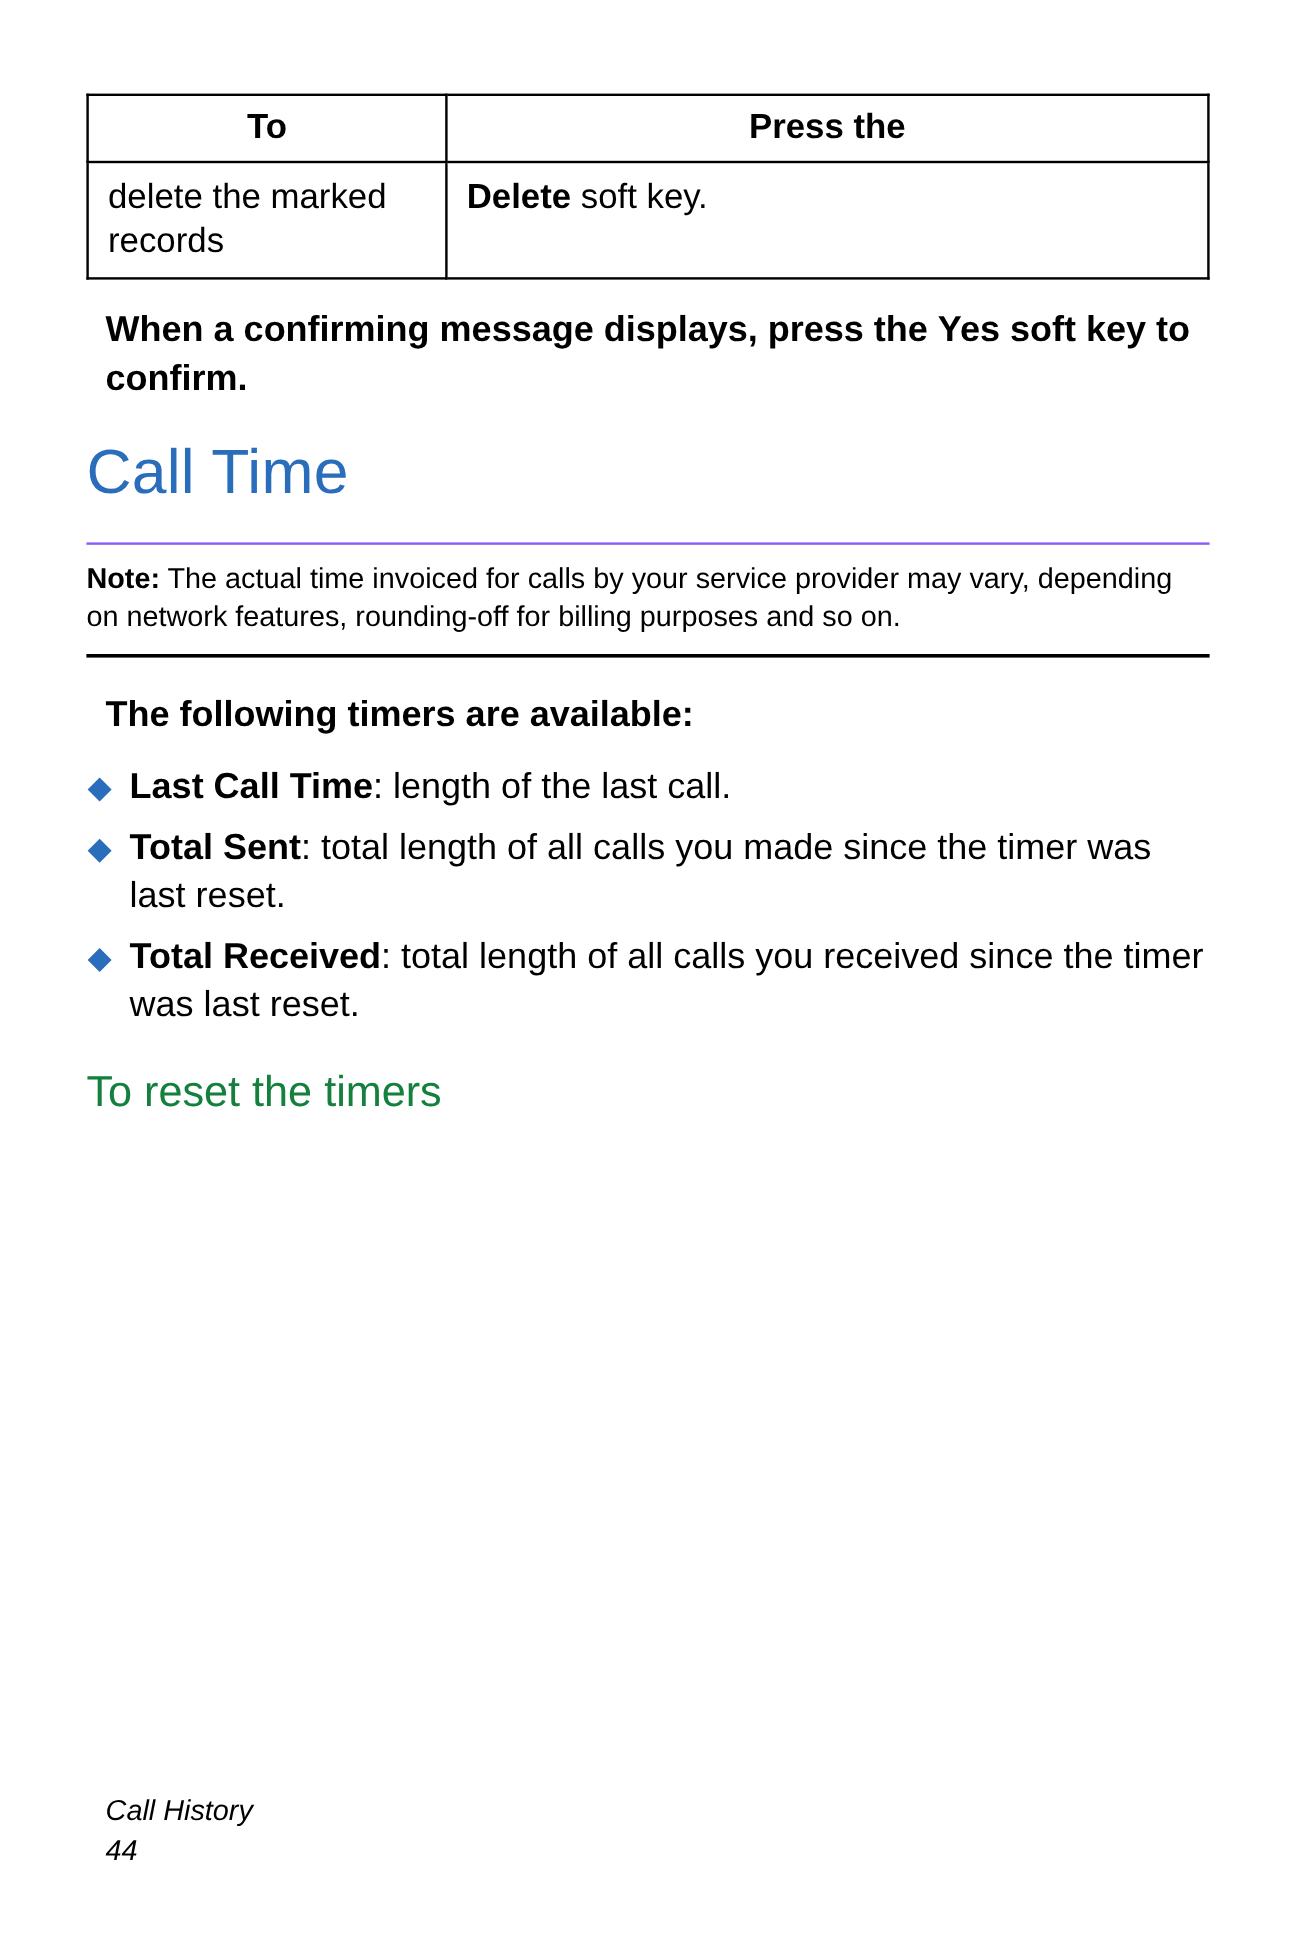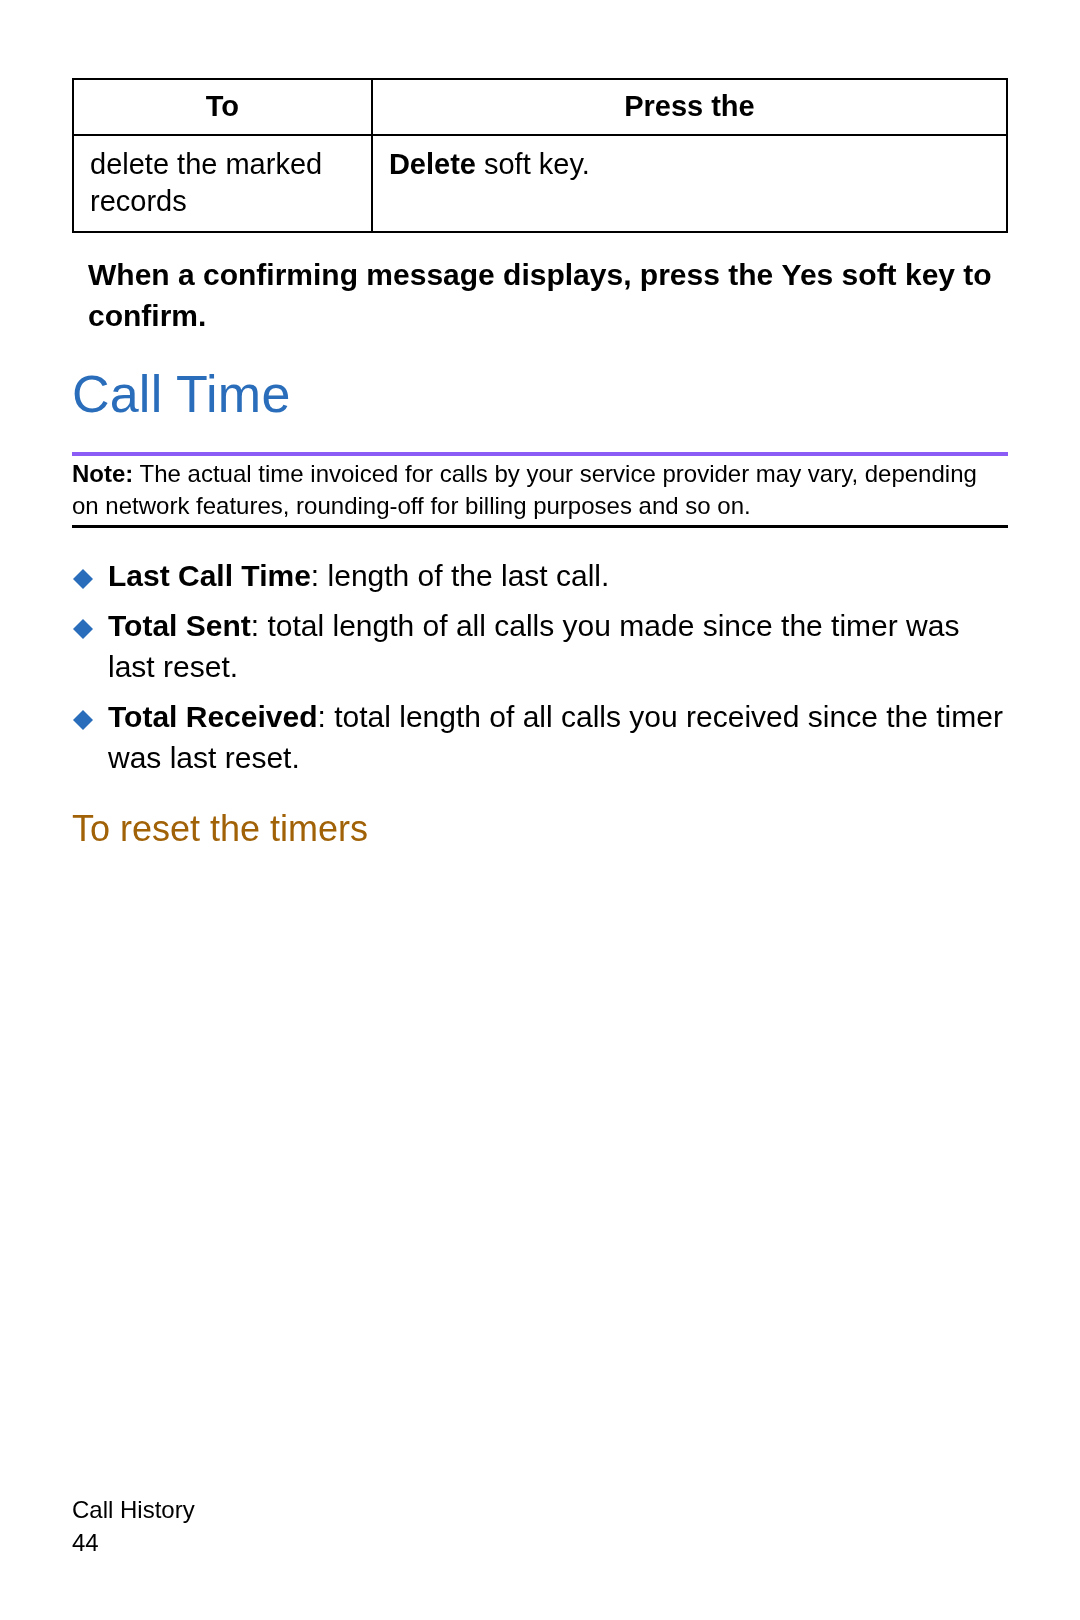--- a/index.html
+++ b/index.html
@@ -49,23 +49,23 @@
     font-weight: bold;
   }
   h1.section-title {
     font-size: 52px;
     font-weight: 400;
     color: #2a6ebb;
     margin: 28px 0 8px 0;
     letter-spacing: 0.2px;
   }
   .note-block {
-    border-top: 4px solid #8b5cf6;
+    border-top: 2px solid #8b5cf6;
     border-bottom: 3px solid #000;
-    padding: 2px 0;
+    padding: 13px 0;
     margin: 28px 0 28px 0;
     font-size: 24px;
     line-height: 1.35;
   }
   ul.diamond-list {
     list-style: none;
     padding: 0;
     margin: 10px 0 24px 0;
   }
   ul.diamond-list li {
@@ -78,36 +78,37 @@
   ul.diamond-list li .diamond {
     position: absolute;
     left: 0;
     top: 4px;
     width: 22px;
     height: 22px;
   }
   h2.sub-title {
     font-size: 36px;
     font-weight: 400;
-    color: #a16207;
+    color: #15803d;
     margin: 30px 0 8px 0;
   }
   ol.steps {
     font-size: 30px;
     line-height: 1.35;
     padding-left: 40px;
     margin: 0;
   }
   ol.steps li { margin-bottom: 24px; padding-left: 8px; }
   .footer {
     position: absolute;
-    left: 72px;
+    left: 88px;
     bottom: 60px;
     font-size: 24px;
     line-height: 1.4;
+    font-style: italic;
   }
 </style>
 </head>
 <body>
 
 <div class="page">
 
   <table class="action-table">
     <thead>
       <tr>
@@ -129,20 +130,21 @@
     <span>When a confirming message displays, press the </span><b>Yes</b><span> soft key to confirm.</span>
   </p>
 
   <h1 class="section-title">Call Time</h1>
 
 
   <div class="note-block">
     <b>Note:</b><span> The actual time invoiced for calls by your service provider may vary, depending on network features, rounding-off for billing purposes and so on.</span>
   </div>
 
+  <p class="para">The following timers are available:</p>
 
   <ul class="diamond-list">
     <li>
       <span class="diamond">
         <svg width="22" height="22" viewBox="0 0 22 22">
             <polygon points="11,1 21,11 11,21 1,11" fill="#2a6ebb"></polygon>
           </svg>
       </span>
       <b>Last Call Time</b><span>: length of the last call.</span>
     </li>

